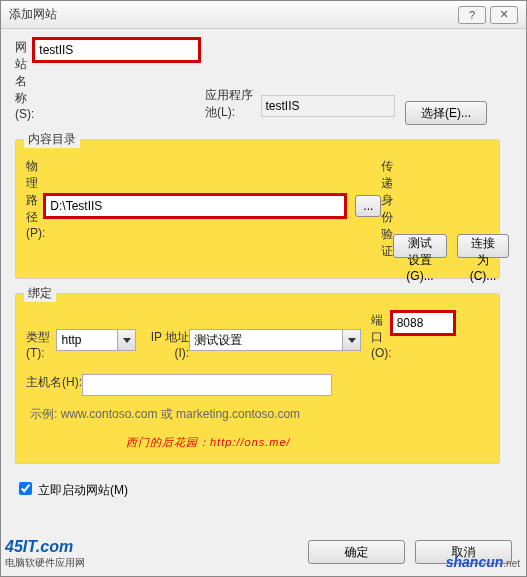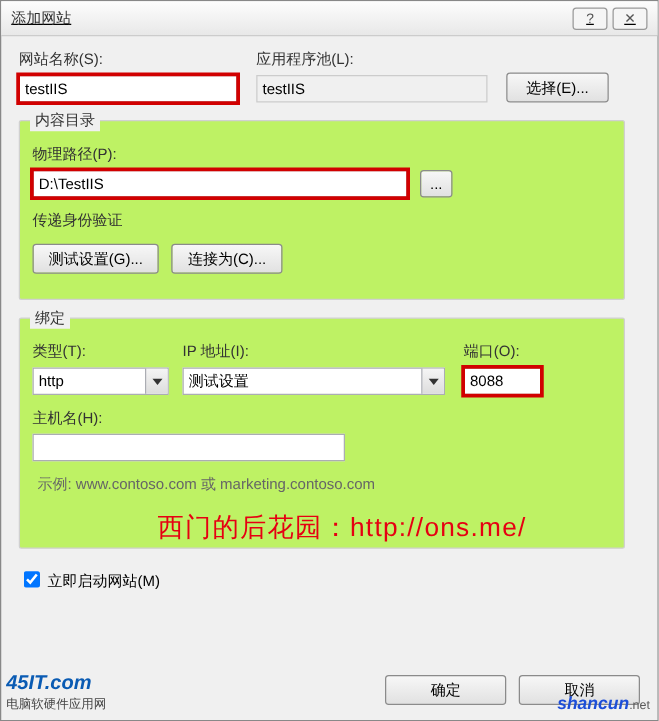--- a/index.html
+++ b/index.html
@@ -20,35 +20,34 @@
       position: relative;
     }
     .titlebar {
       height: 28px;
       background: linear-gradient(#fdfdfd, #e8e8e8);
       border-bottom: 1px solid #ccc;
       display: flex;
       align-items: center;
       padding: 0 8px;
       justify-content: space-between;
-      text-decoration: underline;
     }
     .titlebar-text { color: #333; }
     .titlebar-buttons { display: flex; gap: 4px; }
     .tb-btn {
       width: 28px; height: 18px;
       border: 1px solid #999;
       border-radius: 3px;
       background: #f5f5f5;
       display: flex; align-items: center; justify-content: center;
       font-size: 11px; color: #555;
     }
     .content { padding: 10px 14px 0 14px; }
     .row { display: flex; gap: 10px; margin-bottom: 6px; align-items: flex-end; }
-    .col { display: flex; flex-direction: column; }
+    .col { display: flex; flex-direction: row; }
     .label { color: #333; margin-bottom: 4px; }
     input[type="text"], .combo, .readonly-field {
       height: 22px;
       border: 1px solid #abadb3;
       background: #fff;
       padding: 0 4px;
       font-size: 12px;
       font-family: inherit;
     }
     .readonly-field {
@@ -73,21 +72,21 @@
       border-radius: 3px;
       display: flex; align-items: center; justify-content: center;
       cursor: pointer;
     }
     .group {
       border: 1px solid #d0d0d0;
       border-radius: 2px;
       padding: 18px 10px 14px 10px;
       margin: 14px 12px 10px 0;
       position: relative;
-      background: #bef264;
+      background: #fde047;
     }
     .group-title {
       position: absolute;
       top: -9px; left: 8px;
       background: #f0f0f0;
       padding: 0 4px;
       color: #333;
     }
     .highlight-red {
       outline: 3px solid #d10000;
@@ -99,23 +98,24 @@
       cursor: pointer;
     }
     .combo-arrow {
       width: 18px; height: 100%;
       border-left: 1px solid #abadb3;
       display: flex; align-items: center; justify-content: center;
       background: linear-gradient(#f5f5f5,#ddd);
     }
     .example { color: #666; margin: 10px 0 4px 4px; }
     .watermark-red {
-      color: #e60012; font-size: 21px;
+      color: #e60012; font-size: 11px;
       margin: 12px 0 0 100px;
       letter-spacing: 1px;
+      font-style: italic;
     }
     .checkbox-row { display: flex; align-items: flex-start; gap: 6px; margin: 18px 0 0 4px; }
     .checkbox { width: 13px; height: 13px; }
     .footer {
       position: absolute;
       bottom: 12px; right: 14px;
       display: flex; gap: 10px;
     }
     .footer .btn { width: 97px; }
     .logo-left {
@@ -148,21 +148,21 @@
     </div>
   </div>
 
   <div class="content">
 
     <div class="row">
       <div class="col" style="width:180px;">
         <span class="label">网站名称(S):</span>
         <input type="text" class="highlight-red" style="width: 175px;" value="testIIS">
       </div>
-      <div class="col" style="width:190px;">
+      <div class="col" style="width:190px;align-items:center;">
         <span class="label">应用程序池(L):</span>
         <div class="readonly-field" style="width:185px;">testIIS</div>
       </div>
       <div class="col">
         <button class="btn" style="width:82px;">选择(E)...</button>
       </div>
     </div>
 
     <div class="group">
       <span class="group-title">内容目录</span>
@@ -175,33 +175,33 @@
           </div>
         </div>
         <span class="label">传递身份验证</span>
         <div class="row" style="margin-top:6px;">
           <button class="btn">测试设置(G)...</button>
           <button class="btn">连接为(C)...</button>
         </div>
       </div>
     </div>
 
-    <div class="group" style="padding-bottom:2px;">
+    <div class="group" style="padding-bottom:13px;">
       <span class="group-title">绑定</span>
       <div class="row">
         <div class="col" style="width:110px;">
           <span class="label">类型(T):</span>
           <div class="combo" style="width:109px;">
             <span>http</span>
             <div class="combo-arrow">
                 <div class="triangle-down"></div>
               </div>
           </div>
         </div>
-        <div class="col" style="width:215px;">
+        <div class="col" style="width:215px;text-align:right;">
           <span class="label">IP 地址(I):</span>
           <div class="combo" style="width:210px;">
             <span>测试设置</span>
             <div class="combo-arrow">
                 <div class="triangle-down"></div>
               </div>
           </div>
         </div>
         <div class="col" style="width:70px;">
           <span class="label">端口(O):</span>

